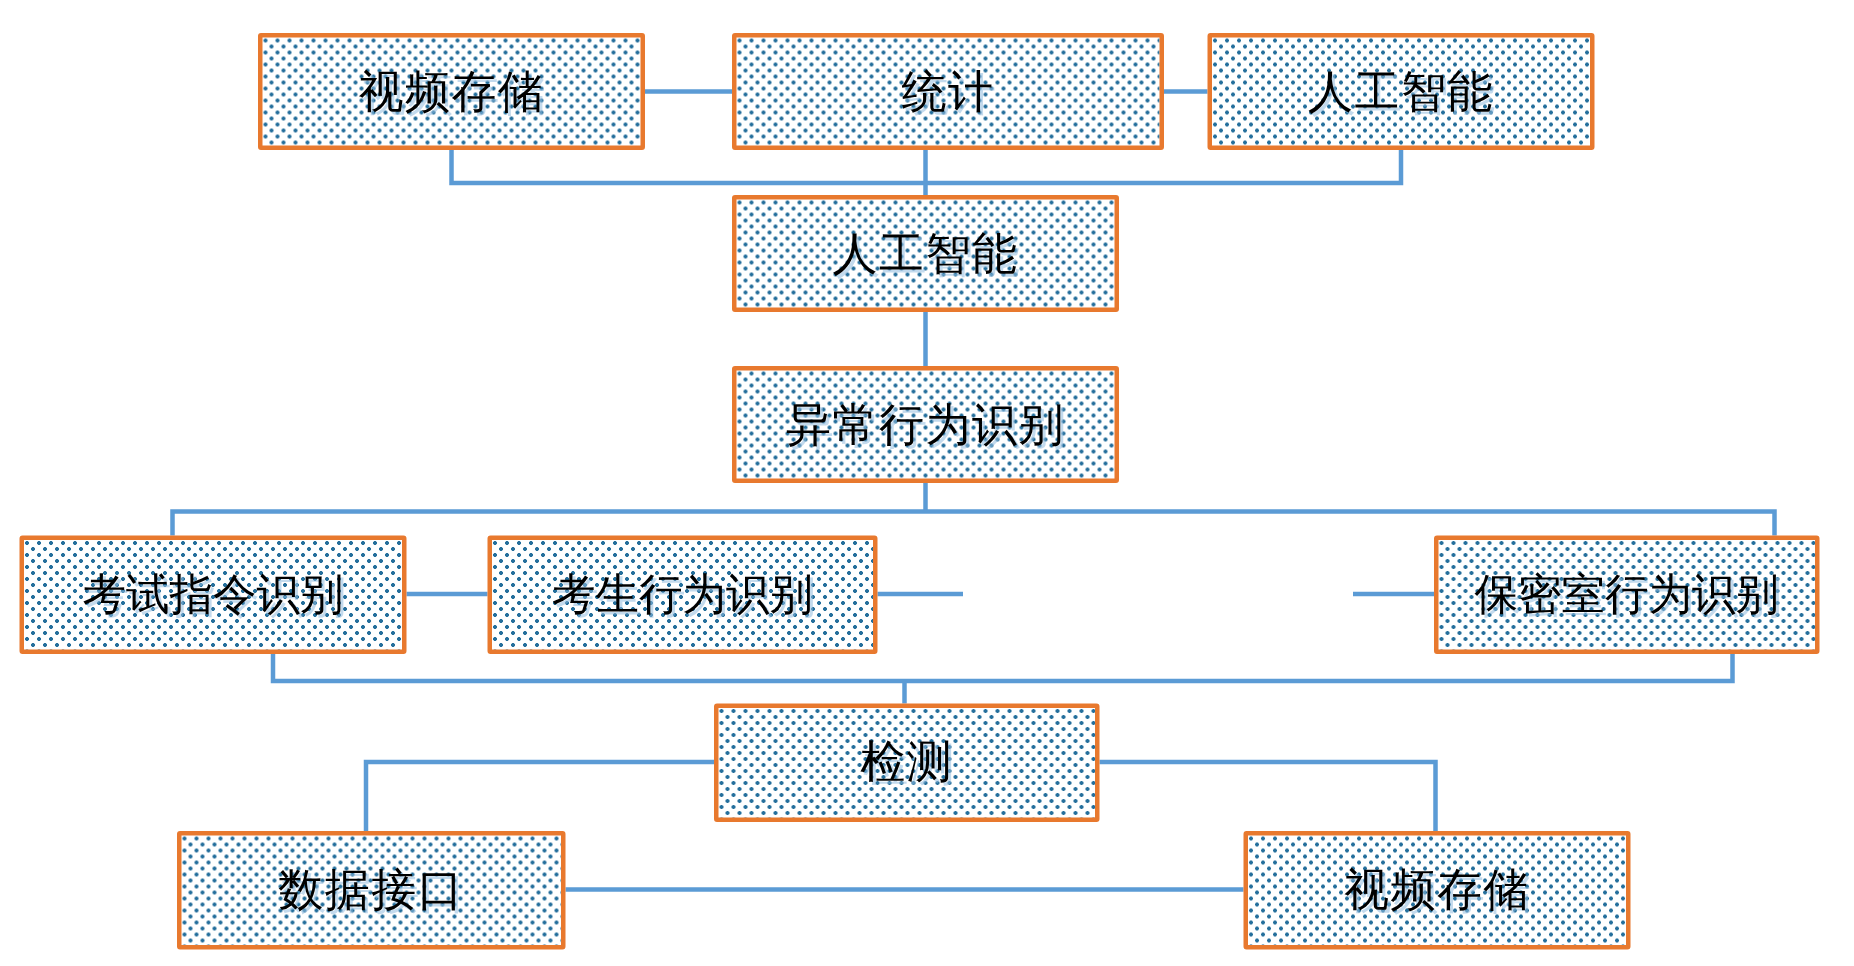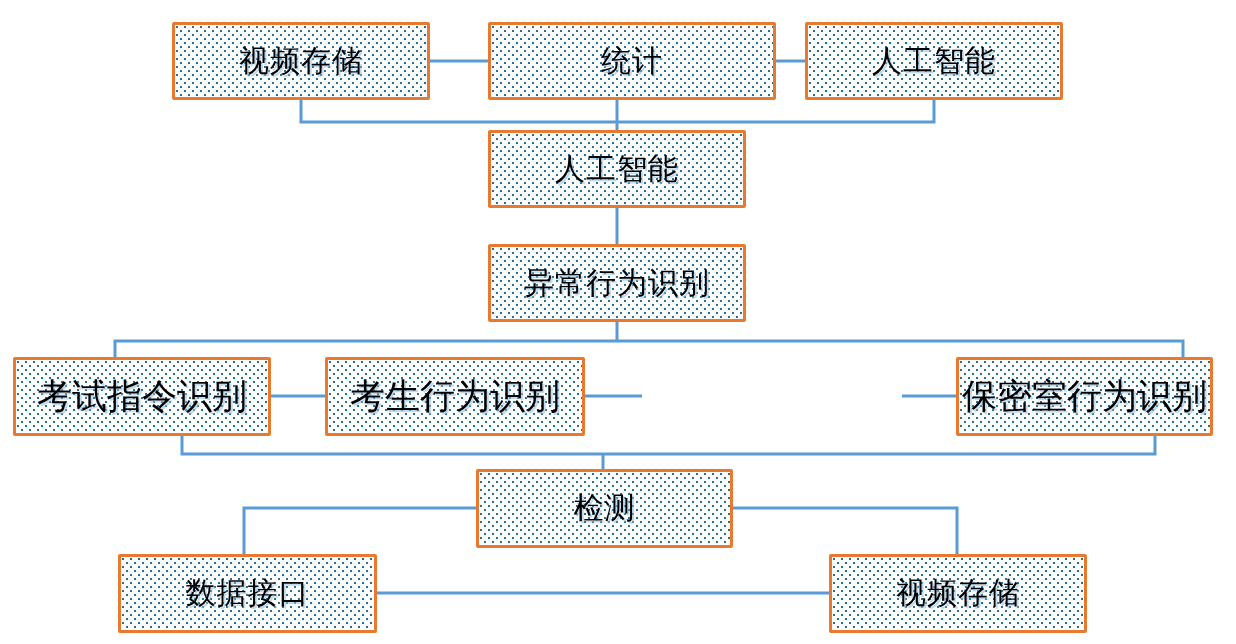--- a/index.html
+++ b/index.html
@@ -26,21 +26,21 @@
     align-items:center;
     justify-content:center;
   }
   .node-label{
     color:#000000;
     font-size:30px;
     letter-spacing:1px;
     white-space:nowrap;
     text-shadow:2px 2px 0 rgba(146,187,222,0.55);
   }
-  .node.small .node-label{font-size:35px;letter-spacing:0;}
+  .node.small .node-label{font-size:29px;letter-spacing:0;}
 </style>
 </head>
 <body>
 
 <div class="canvas">
 
   <svg class="wires" viewBox="0 0 1236 644" fill="none" stroke="#5B9BD5" stroke-width="3">
 
     <path d="M430,61 H488"></path>
     <path d="M746,61 H805"></path>

